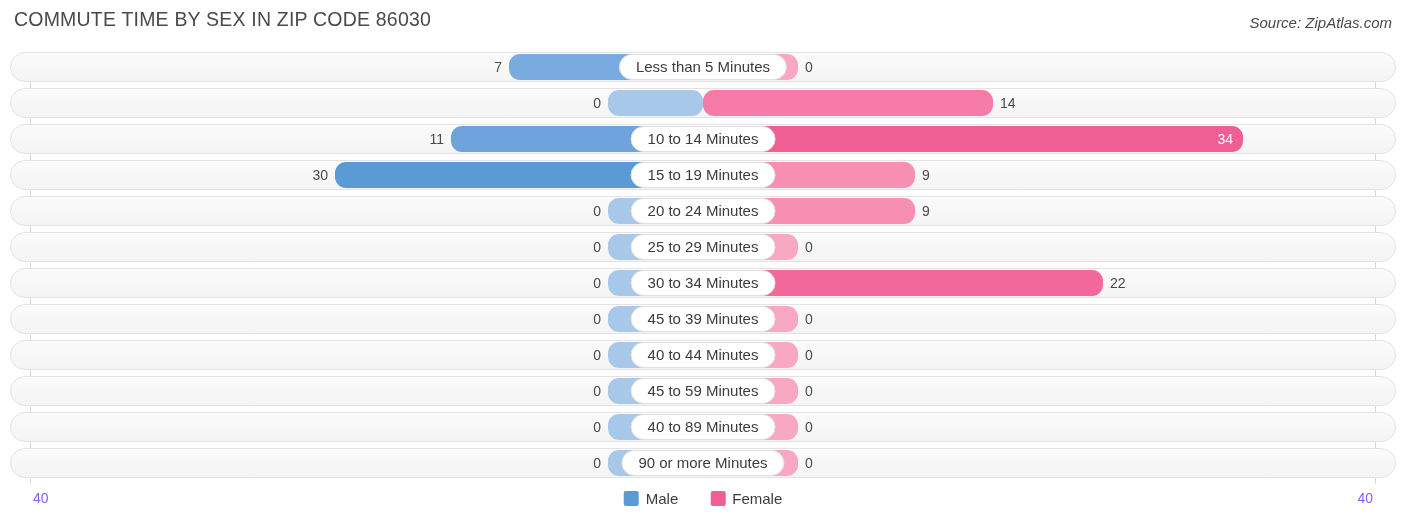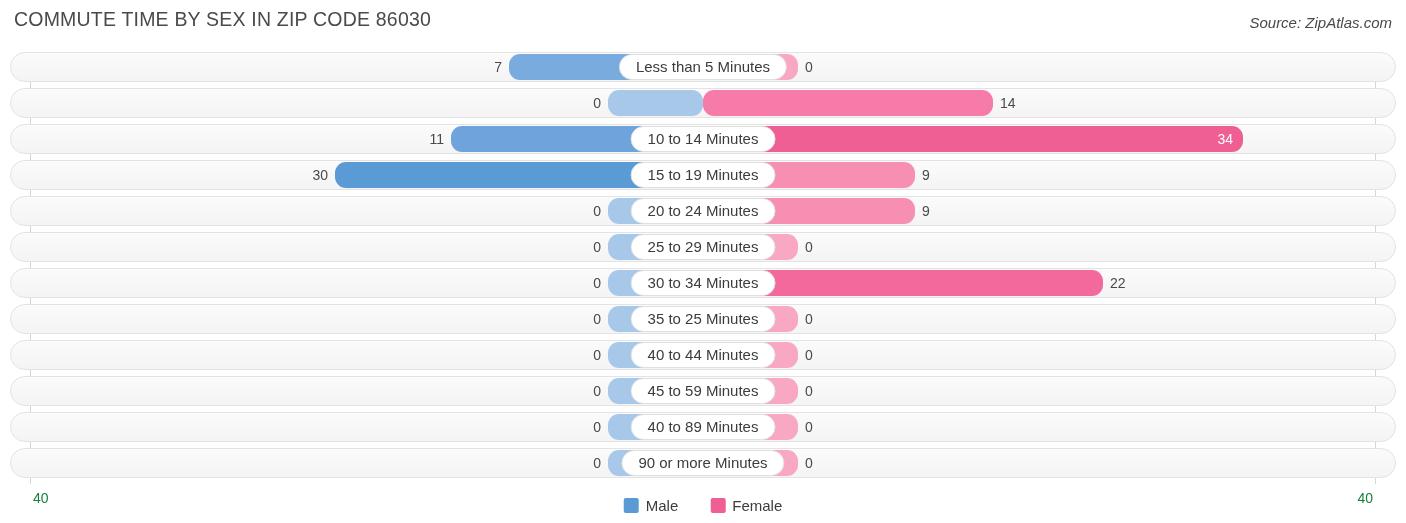--- a/index.html
+++ b/index.html
@@ -83,31 +83,30 @@
     font-size:15px;color:#3c3c3c;
     white-space:nowrap;
     z-index:5;
     box-sizing:border-box;
   }
 
   
   .footer{position:absolute;left:0;top:486px;width:1406px;height:37px;}
   .axismax{
     position:absolute;top:4px;
-    font-size:14px;color:#15803d;
+    font-size:14px;color:#8b5cf6;
   }
   .axismax.left{left:33px;}
   .axismax.right{right:33px;}
 
   .legend{
     position:absolute;left:50%;top:4px;
     transform:translateX(-50%);
     display:flex;align-items:center;gap:32px;
     white-space:nowrap;
-    margin-top:7px;
   }
   .lgitem{display:flex;align-items:center;gap:7px;}
   .swatch{width:15px;height:15px;border-radius:2px;display:block;}
   .lglabel{font-size:15px;color:#3c3c3c;}
 </style>
 </head>
 <body>
 
 <div class="wrap">
 
@@ -196,21 +195,21 @@
       </div>
       <div class="row">
         <div class="half male">
           <span class="val male">0</span>
           <div class="bar male" style="width: 95px; background: rgb(168, 200, 234);"></div>
         </div>
         <div class="half female">
           <div class="bar female" style="width: 95px; background: rgb(249, 168, 196);"></div>
           <span class="val female">0</span>
         </div>
-        <div class="catpill">35 to 25 Minutes</div>
+        <div class="catpill">45 to 39 Minutes</div>
       </div>
       <div class="row">
         <div class="half male">
           <span class="val male">0</span>
           <div class="bar male" style="width: 95px; background: rgb(168, 200, 234);"></div>
         </div>
         <div class="half female">
           <div class="bar female" style="width: 95px; background: rgb(249, 168, 196);"></div>
           <span class="val female">0</span>
         </div>

